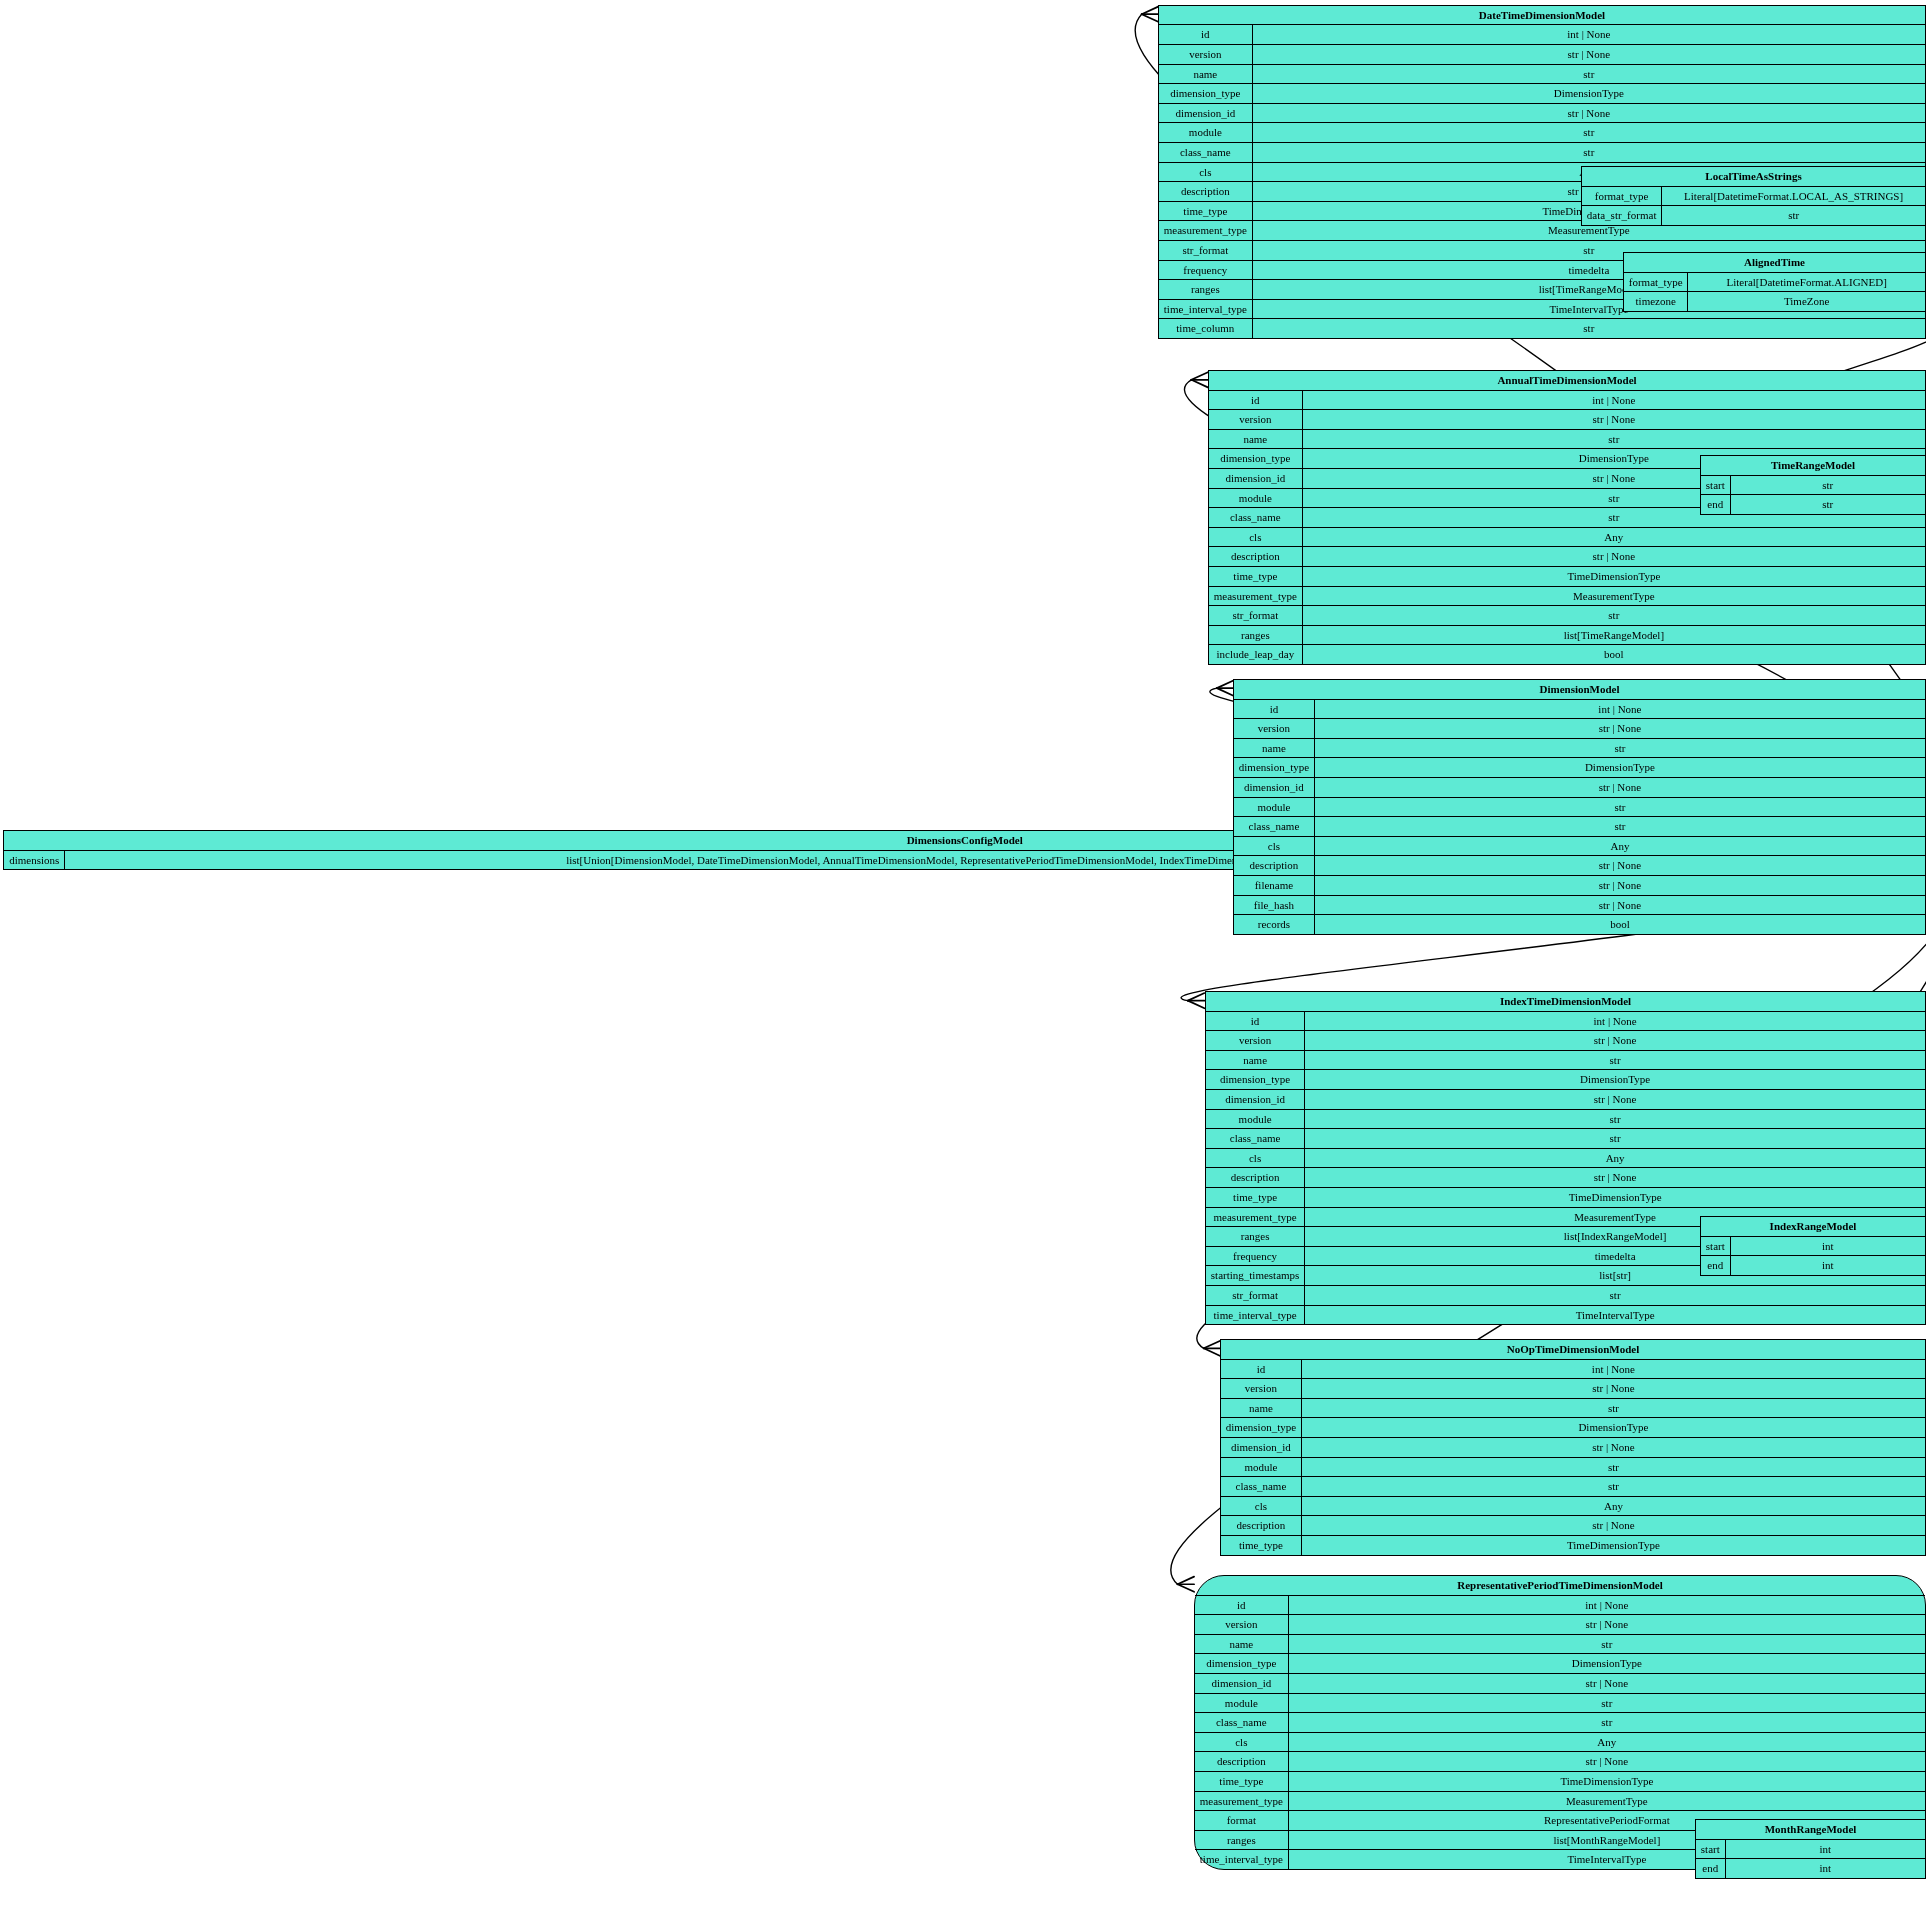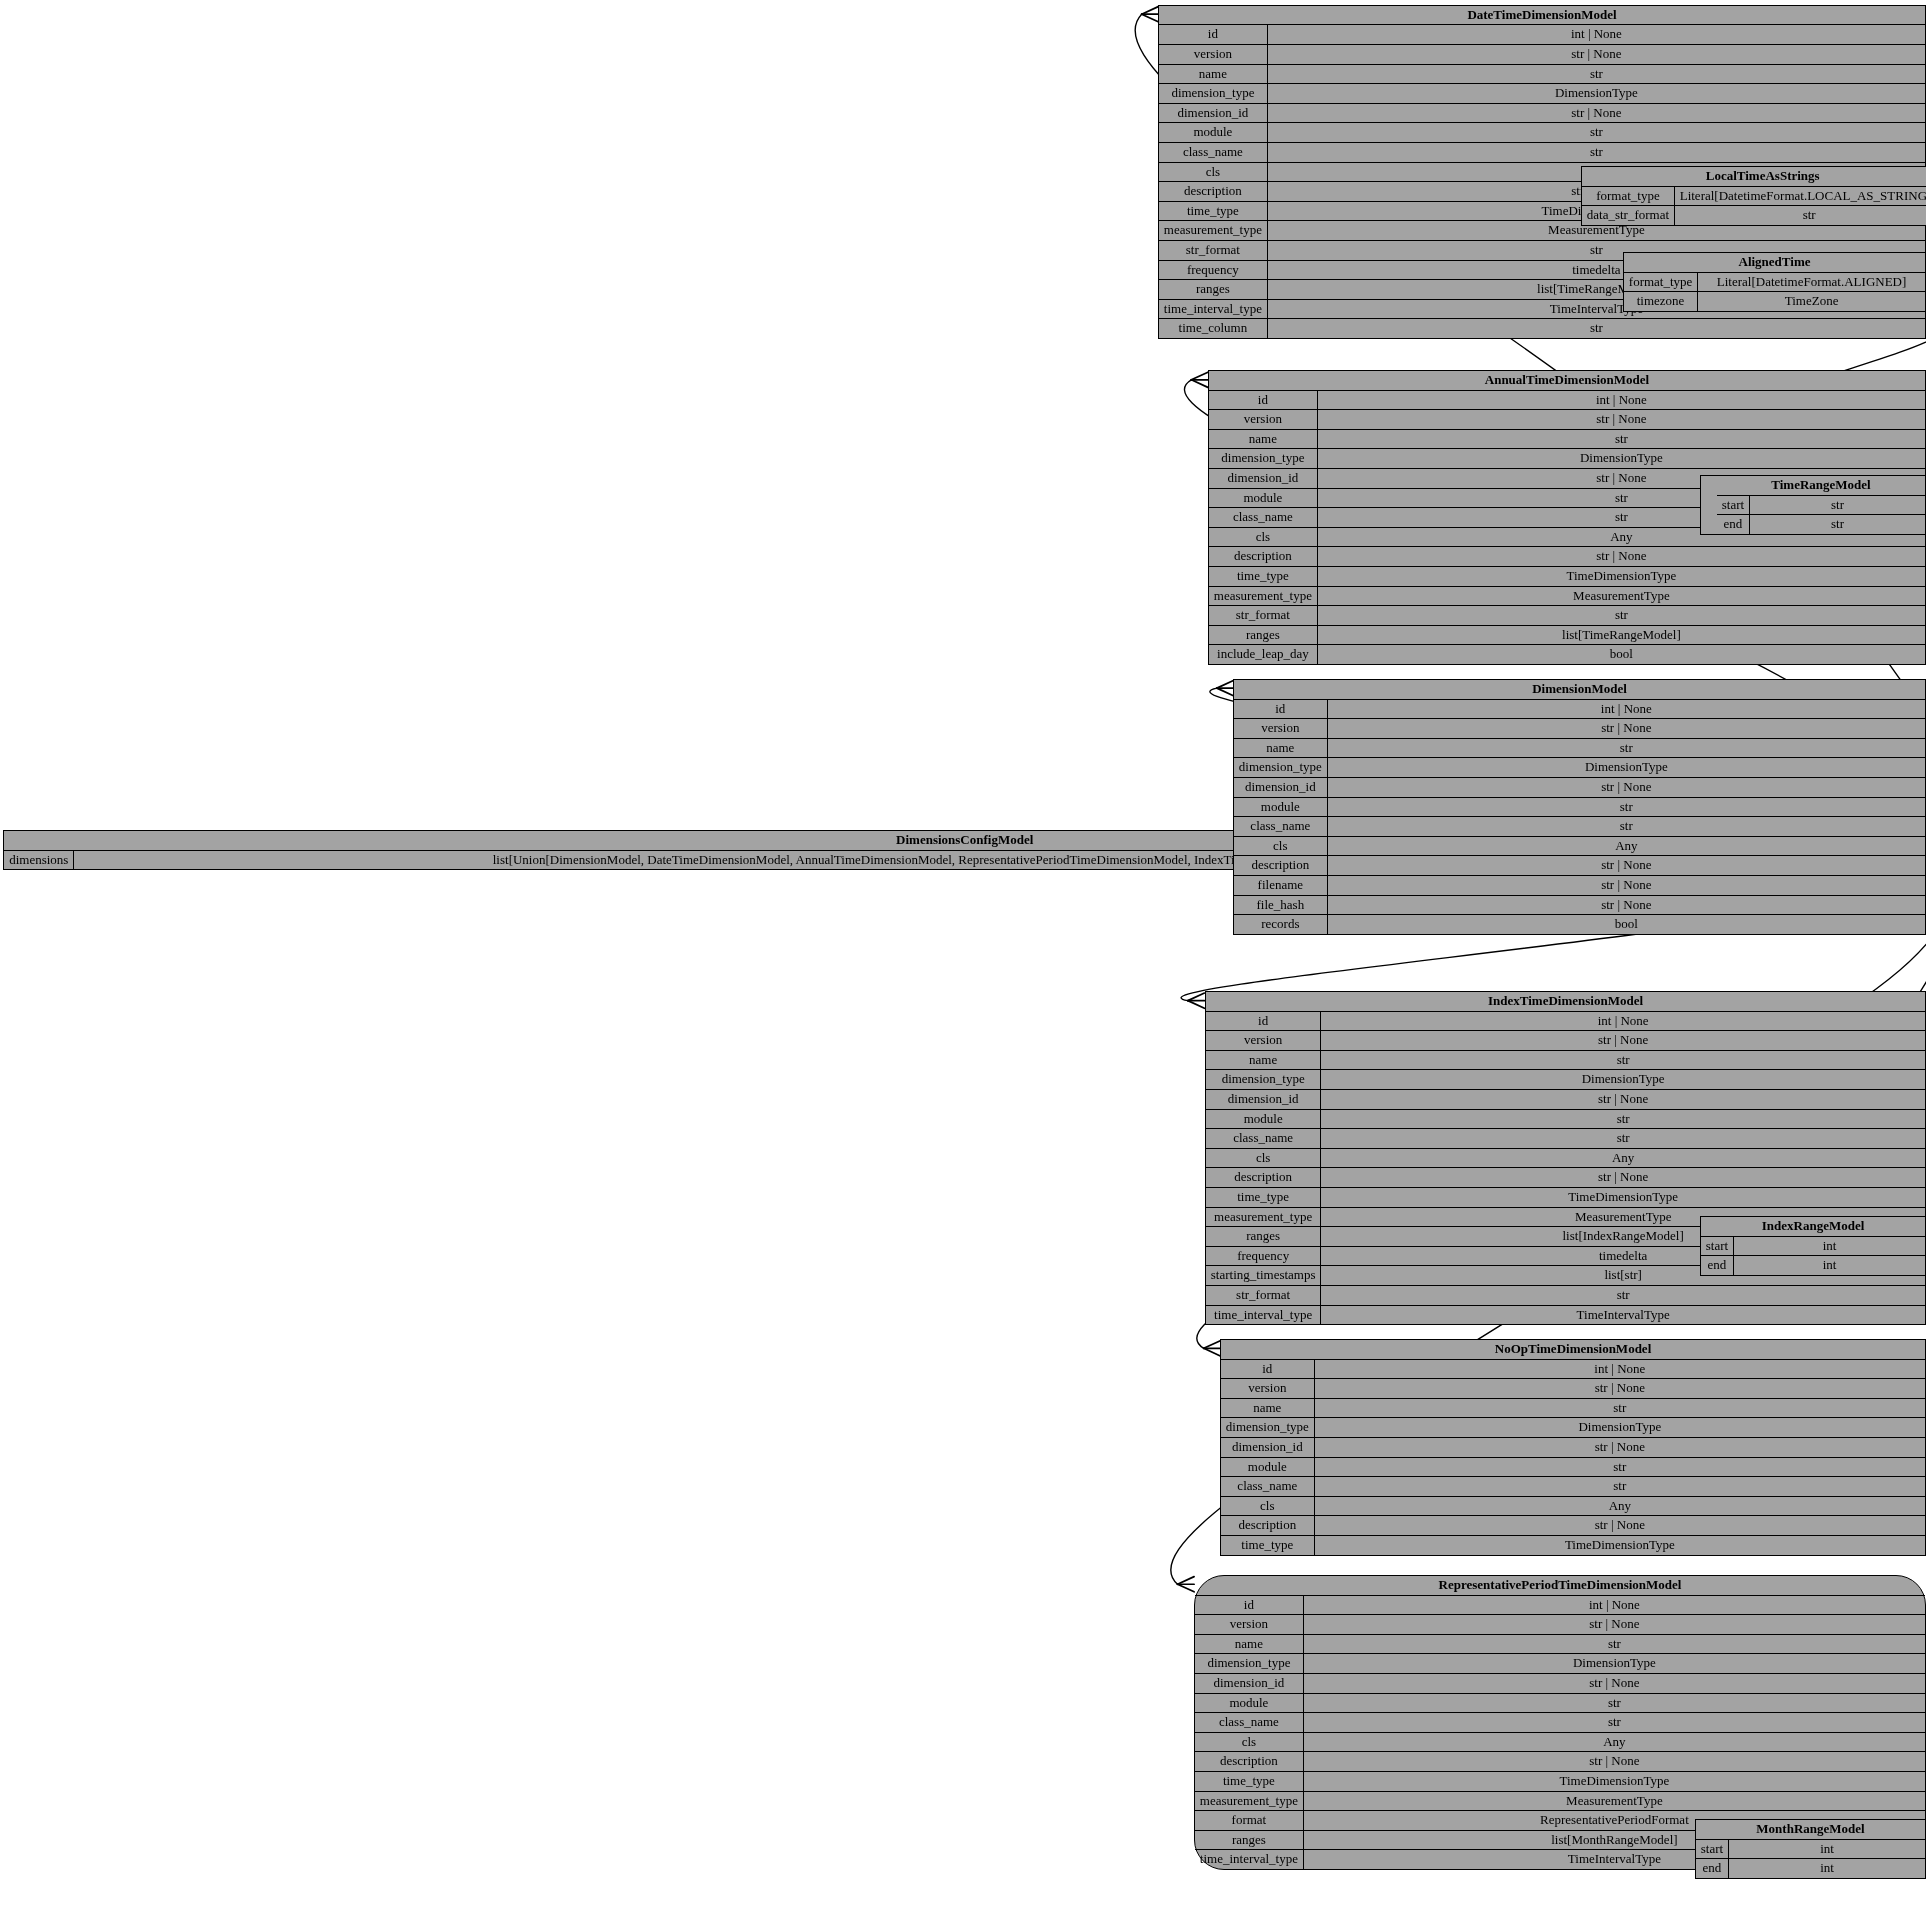--- a/index.html
+++ b/index.html
@@ -18,24 +18,24 @@
   #edges-layer {
     position: absolute;
     left: 0;
     top: 0;
     width: 1926px;
     height: 1913px;
     pointer-events: none;
   }
   .node {
     position: absolute;
-    background: #a3a3a3;
+    background: #5eead4;
     border: 1.4px solid #000000;
     box-sizing: border-box;
-    font-size: 13px;
+    font-size: 11px;
   }
   .node-title {
     font-weight: bold;
     text-align: center;
     height: 18.6px;
     line-height: 18.6px;
     padding: 0 5.5px;
     white-space: nowrap;
   }
   .grid {
@@ -294,21 +294,21 @@
         <div class="frow">
           <div class="fcell name">ranges</div>
           <div class="fcell type">list[TimeRangeModel]</div>
         </div>
         <div class="frow">
           <div class="fcell name">include_leap_day</div>
           <div class="fcell type">bool</div>
         </div>
       </div>
     </div>
-    <div class="node" style="left: 1700px; top: 475px; min-width: 105px; padding-left: 16px;">
+    <div class="node" style="left: 1700px; top: 455px; min-width: 105px;">
       <div class="node-title">TimeRangeModel</div>
       <div class="grid">
         <div class="frow">
           <div class="fcell name">start</div>
           <div class="fcell type">str</div>
         </div>
         <div class="frow">
           <div class="fcell name">end</div>
           <div class="fcell type">str</div>
         </div>

